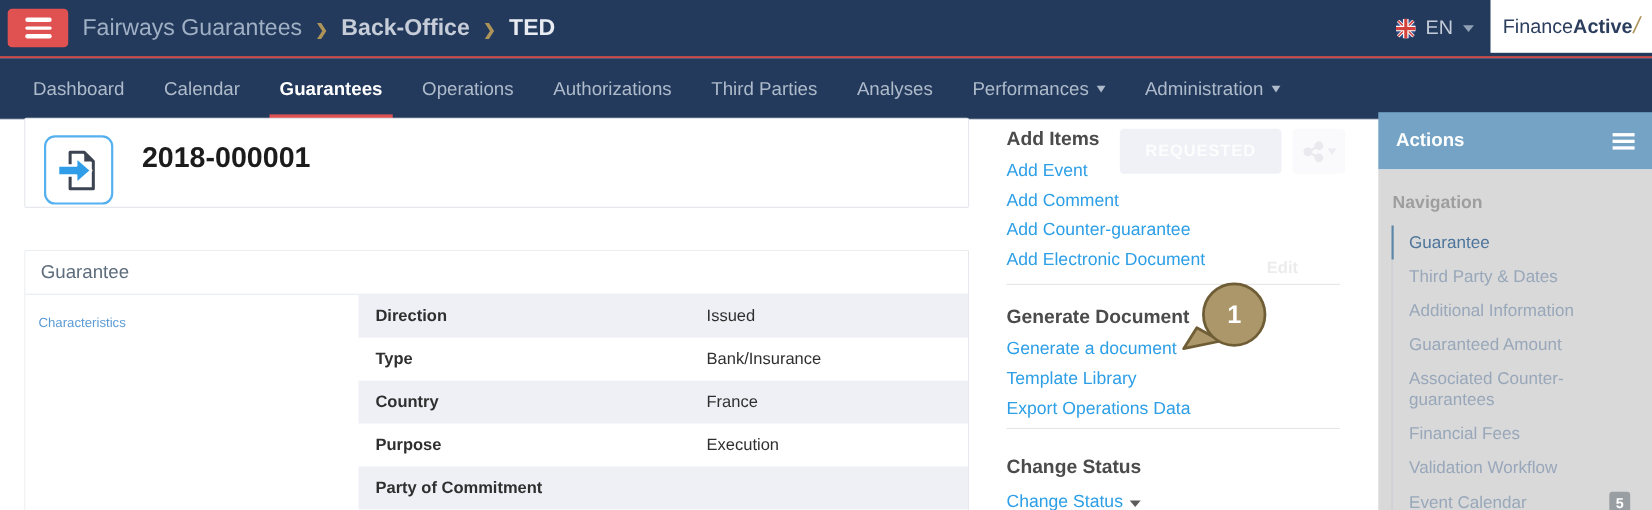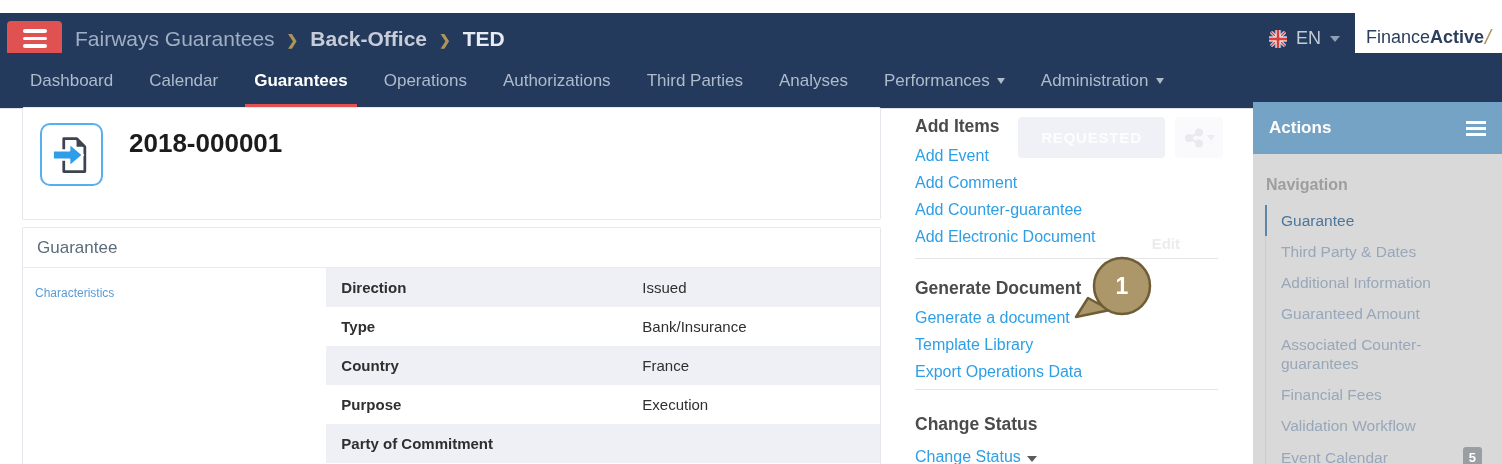--- a/index.html
+++ b/index.html
@@ -1,20 +1,20 @@
 <!DOCTYPE html>
 <html style="--navy: #243a5c; --accent-red: #e05252; --rule-red: #c64c4b; --link-blue: #2d9fe6; --section-blue: #5b9bd5; --heading-gray: #4b4b4b; --sidebar-header-blue: #74a3c5; --sidebar-bg: #d9d9d9; --sidebar-item: #98a7ba; --sidebar-active: #4d759b; --stripe: #eef0f5; --balloon-fill: #ab9769; --balloon-border: #6f5d36; --gold: #ae9459;"><head>
 <meta charset="utf-8">
 <style>
   * { margin:0; padding:0; box-sizing:border-box; }
   html,body { width:1502px; height:464px; overflow:hidden; background:#fff;
     font-family:"Liberation Sans", sans-serif; }
 
   
-  #header { position:absolute; left:0; top:13px; width:1502px; height:53px;
+  #header { position:absolute; left:0; top:0; width:1502px; height:53px;
     background:var(--navy,#243a5c); border-bottom:2px solid var(--rule-red,#c64c4b); }
   #burger-btn { position:absolute; left:7px; top:8px; width:55px; height:35px;
     background:var(--accent-red,#e05252); border-radius:4px; border:none; cursor:pointer;
     display:flex; flex-direction:column; justify-content:center; align-items:center; gap:4px; }
   #burger-btn i { display:block; width:24px; height:3.5px; background:#fff; border-radius:2px; }
   #breadcrumb { position:absolute; left:75px; top:0; height:51px; display:flex;
     align-items:center; gap:12px; font-size:21px; }
   .bc-root { color:#9fafc4; }
   .bc-sep { color:var(--gold,#ae9459); font-size:14px; font-weight:bold; padding-top:2px; }
   .bc-mid { color:#c6cdd9; font-weight:600; }
@@ -34,21 +34,21 @@
     background:var(--navy,#243a5c); border-bottom:1px solid #dfe3e8;
     display:flex; align-items:stretch; padding-left:30px; gap:36px; }
   .tab { position:relative; display:flex; align-items:center; gap:7px;
     color:#aebbcb; font-size:17px; cursor:pointer; white-space:nowrap; }
   .tab .caret-down { border-top-color:#aebbcb; border-left-width:4px; border-right-width:4px; }
   .tab.active { color:#fff; font-weight:700; }
   .tab.active::after { content:""; position:absolute; left:-9px; right:-9px; bottom:0;
     height:4px; background:var(--accent-red,#e05252); }
 
   
-  #title-card { position:absolute; left:22px; top:107px; width:859px; height:113px;
+  #title-card { position:absolute; left:22px; top:107px; width:859px; height:82px;
     border:1px solid #e5e8ec; border-radius:2px; background:#fff; }
   #doc-icon-box { position:absolute; left:17px; top:15px; width:63px; height:63px;
     border:2px solid #55b0ef; border-radius:10px; background:#fff;
     display:flex; align-items:center; justify-content:center; }
   #page-title { position:absolute; left:106px; top:20px; font-size:26px; font-weight:700; color:#1c1c1c; }
 
   #guarantee-card { position:absolute; left:22px; top:227px; width:859px; height:237px;
     border:1px solid #e5e8ec; border-bottom:none; border-radius:2px 2px 0 0; background:#fff; }
   #guarantee-card-title { height:40px; display:flex; align-items:center; padding-left:14px;
     color:#5d6c7b; font-size:17px; border-bottom:1px solid #e8ebee; }

